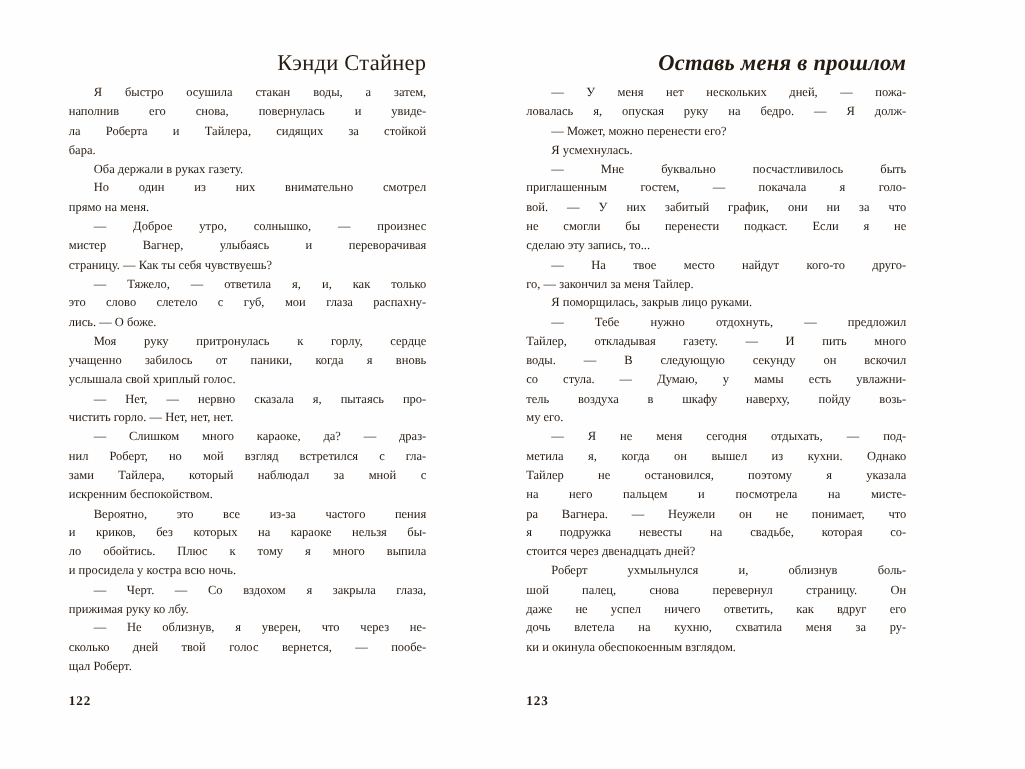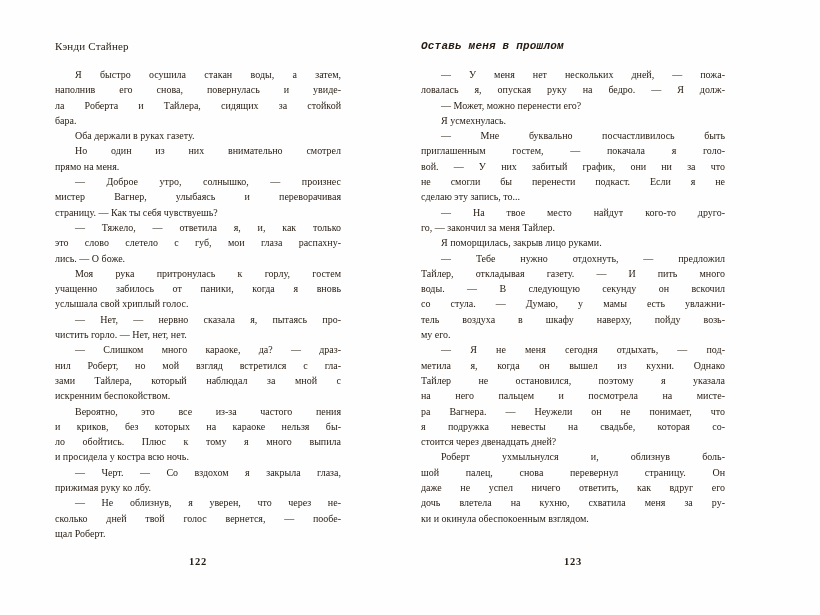--- a/index.html
+++ b/index.html
@@ -22,29 +22,28 @@
     height: 615px;
   }
   #page-left  { left: 55px;  width: 286px; }
   #page-right { left: 421px; width: 304px; }
 
   .running-head {
     position: absolute;
     top: 40px;
     left: 0;
     right: 0;
-    text-align: left;
-    font-size: 11px;
+    text-align: right;
+    font-size: 18px;
     letter-spacing: 0.2px;
     white-space: nowrap;
   }
   #page-right .running-head {
     font-style: italic;
     font-weight: bold;
-    font-family: Liberation Mono, monospace;
   }
 
   .page-body {
     position: absolute;
     top: 67px;
     left: 0;
     right: 0;
     font-size: 10px;
     line-height: 15.3px;
   }
@@ -60,21 +59,20 @@
     text-align-last: left;
     -moz-text-align-last: left;
   }
   .ln.first { text-indent: 20px; }
 
   .folio {
     position: absolute;
     top: 556px;
     left: 0;
     right: 0;
-    text-align: center;
     font-size: 10.5px;
     font-weight: bold;
     letter-spacing: 0.8px;
   }
 </style>
 </head>
 <body style="background: rgb(254, 254, 254); color: rgb(38, 27, 17);">
 
 <div class="page" id="page-left">
   <div class="running-head">Кэнди Стайнер</div>
@@ -96,21 +94,21 @@
         <div class="ln first">— Доброе утро, солнышко, — произнес</div>
         <div class="ln">мистер Вагнер, улыбаясь и переворачивая</div>
         <div class="ln last">страницу. — Как ты себя чувствуешь?</div>
       </div>
       <div class="para">
         <div class="ln first">— Тяжело, — ответила я, и, как только</div>
         <div class="ln">это слово слетело с губ, мои глаза распахну-</div>
         <div class="ln last">лись. — О боже.</div>
       </div>
       <div class="para">
-        <div class="ln first">Моя рука притронулась к горлу, гостем</div>
+        <div class="ln first">Моя руку притронулась к горлу, сердце</div>
         <div class="ln">учащенно забилось от паники, когда я вновь</div>
         <div class="ln last">услышала свой хриплый голос.</div>
       </div>
       <div class="para">
         <div class="ln first">— Нет, — нервно сказала я, пытаясь про-</div>
         <div class="ln last">чистить горло. — Нет, нет, нет.</div>
       </div>
       <div class="para">
         <div class="ln first">— Слишком много караоке, да? — драз-</div>
         <div class="ln">нил Роберт, но мой взгляд встретился с гла-</div>

